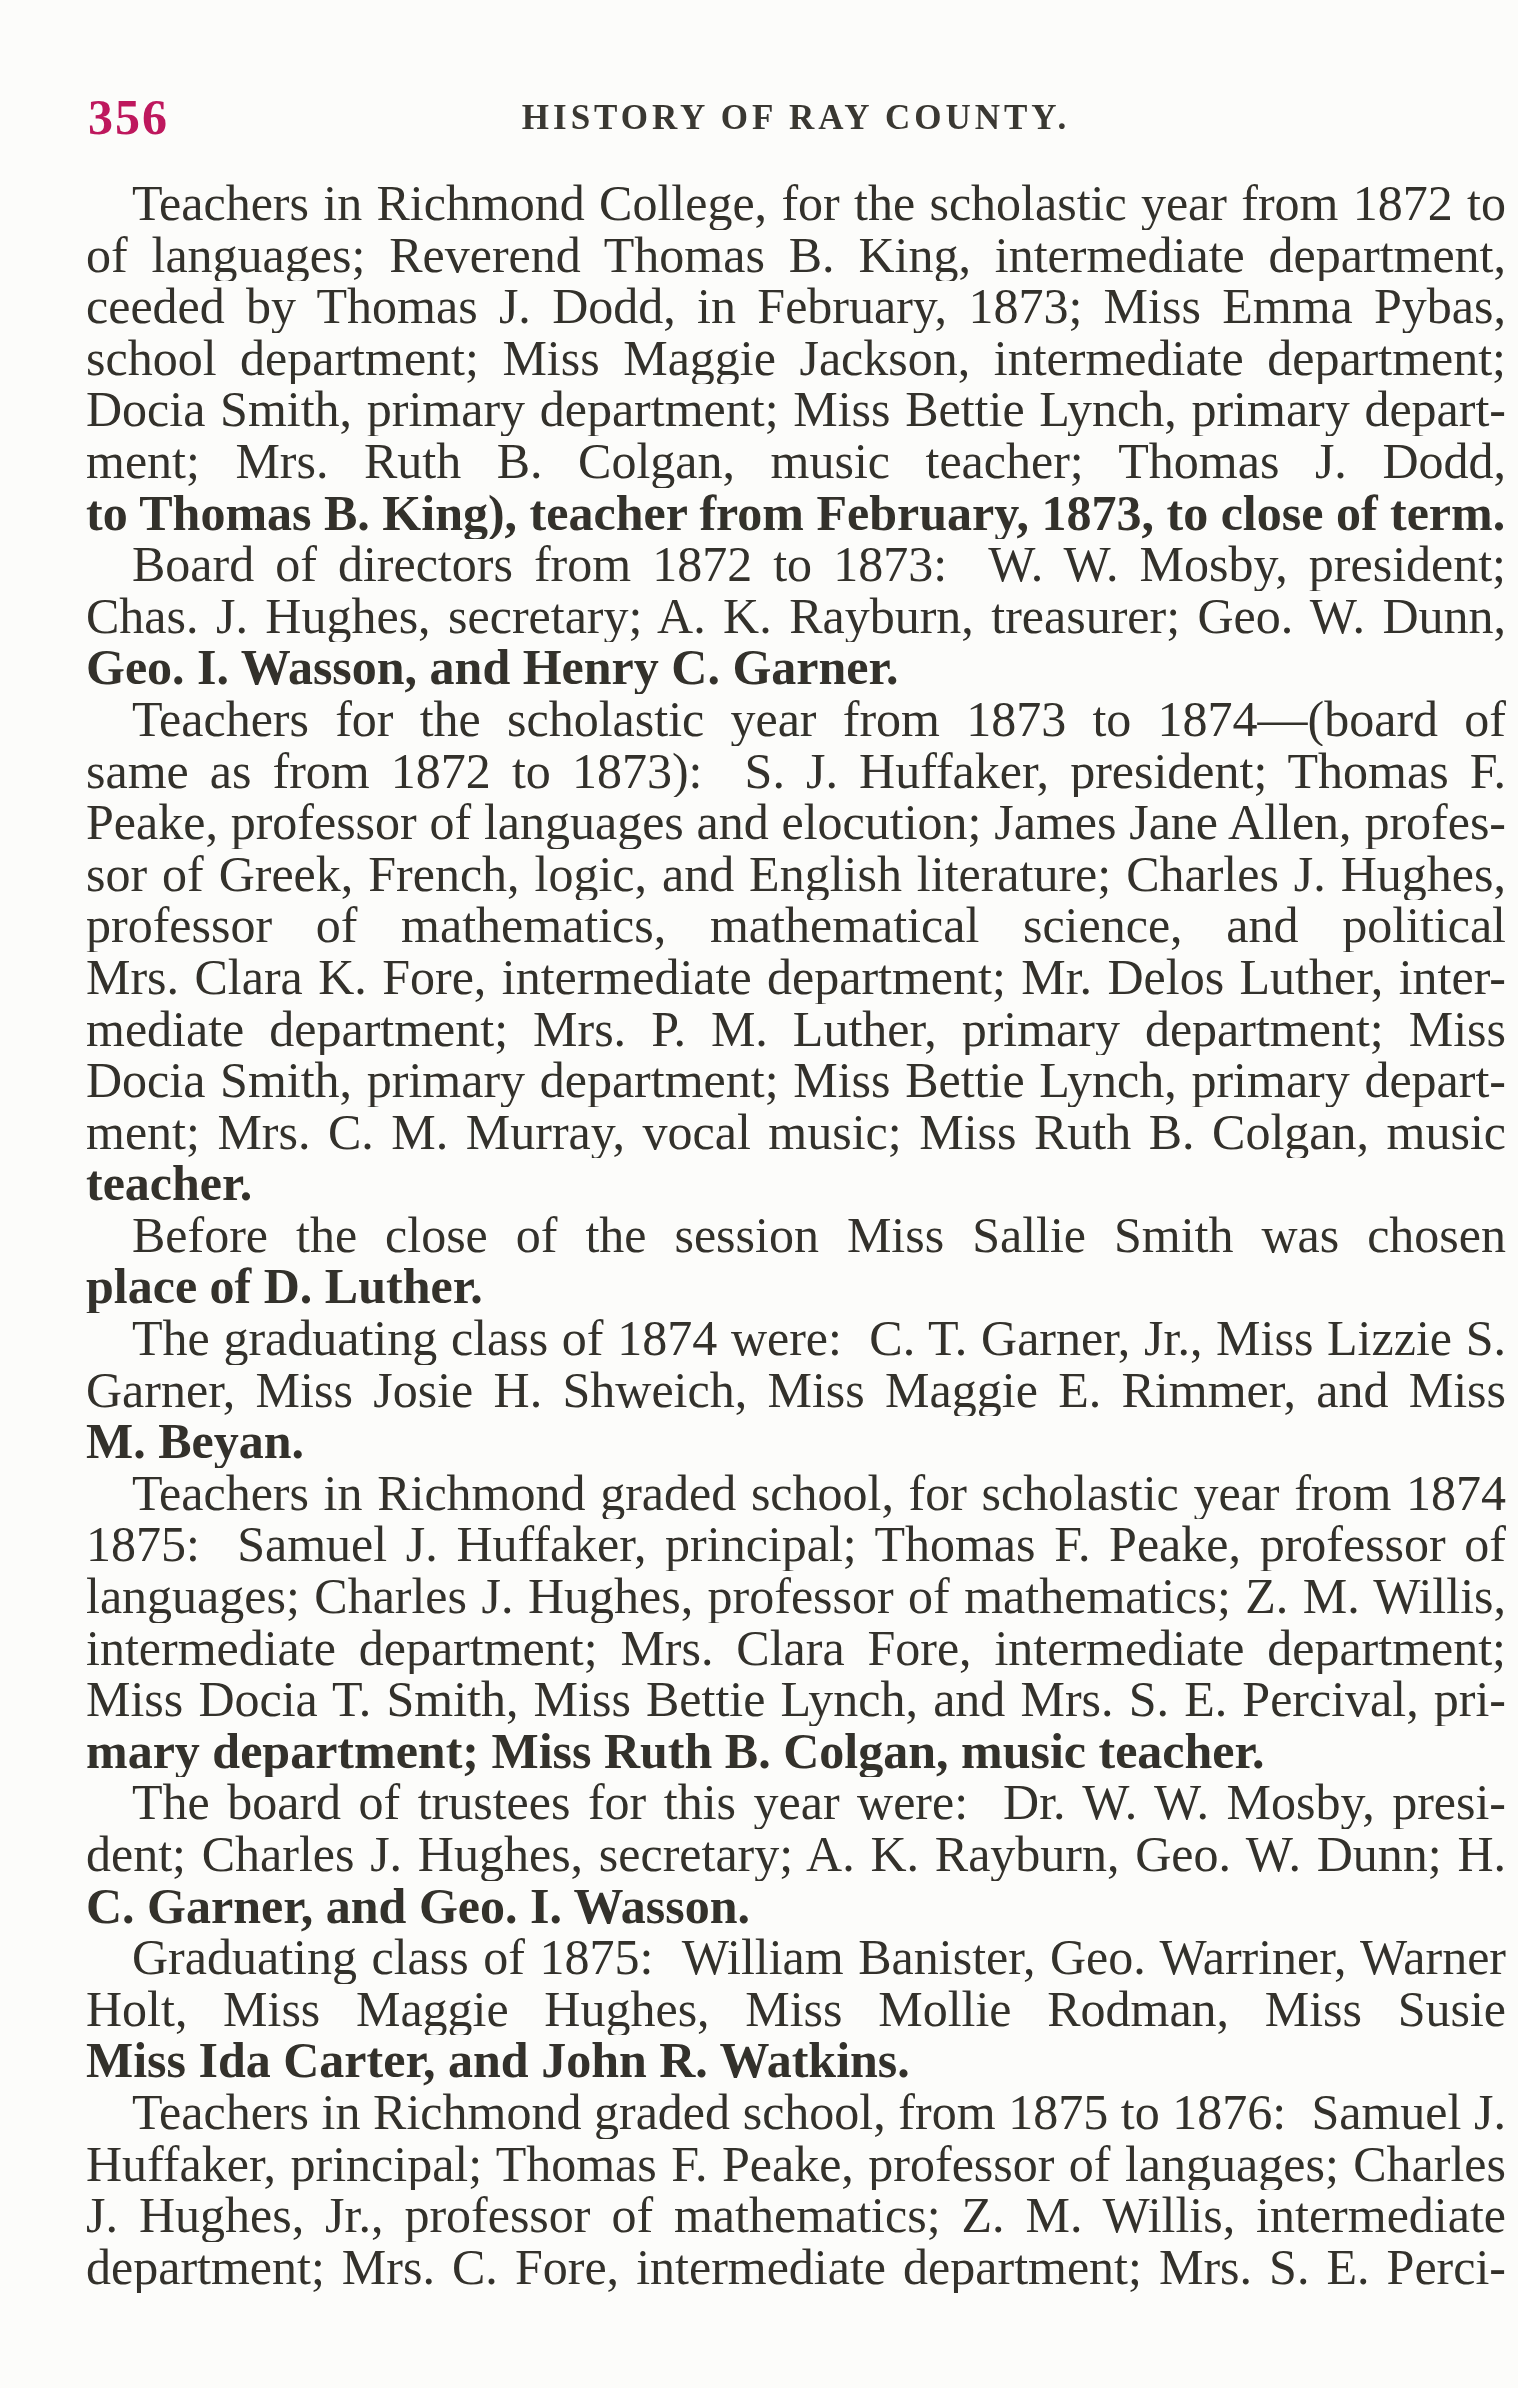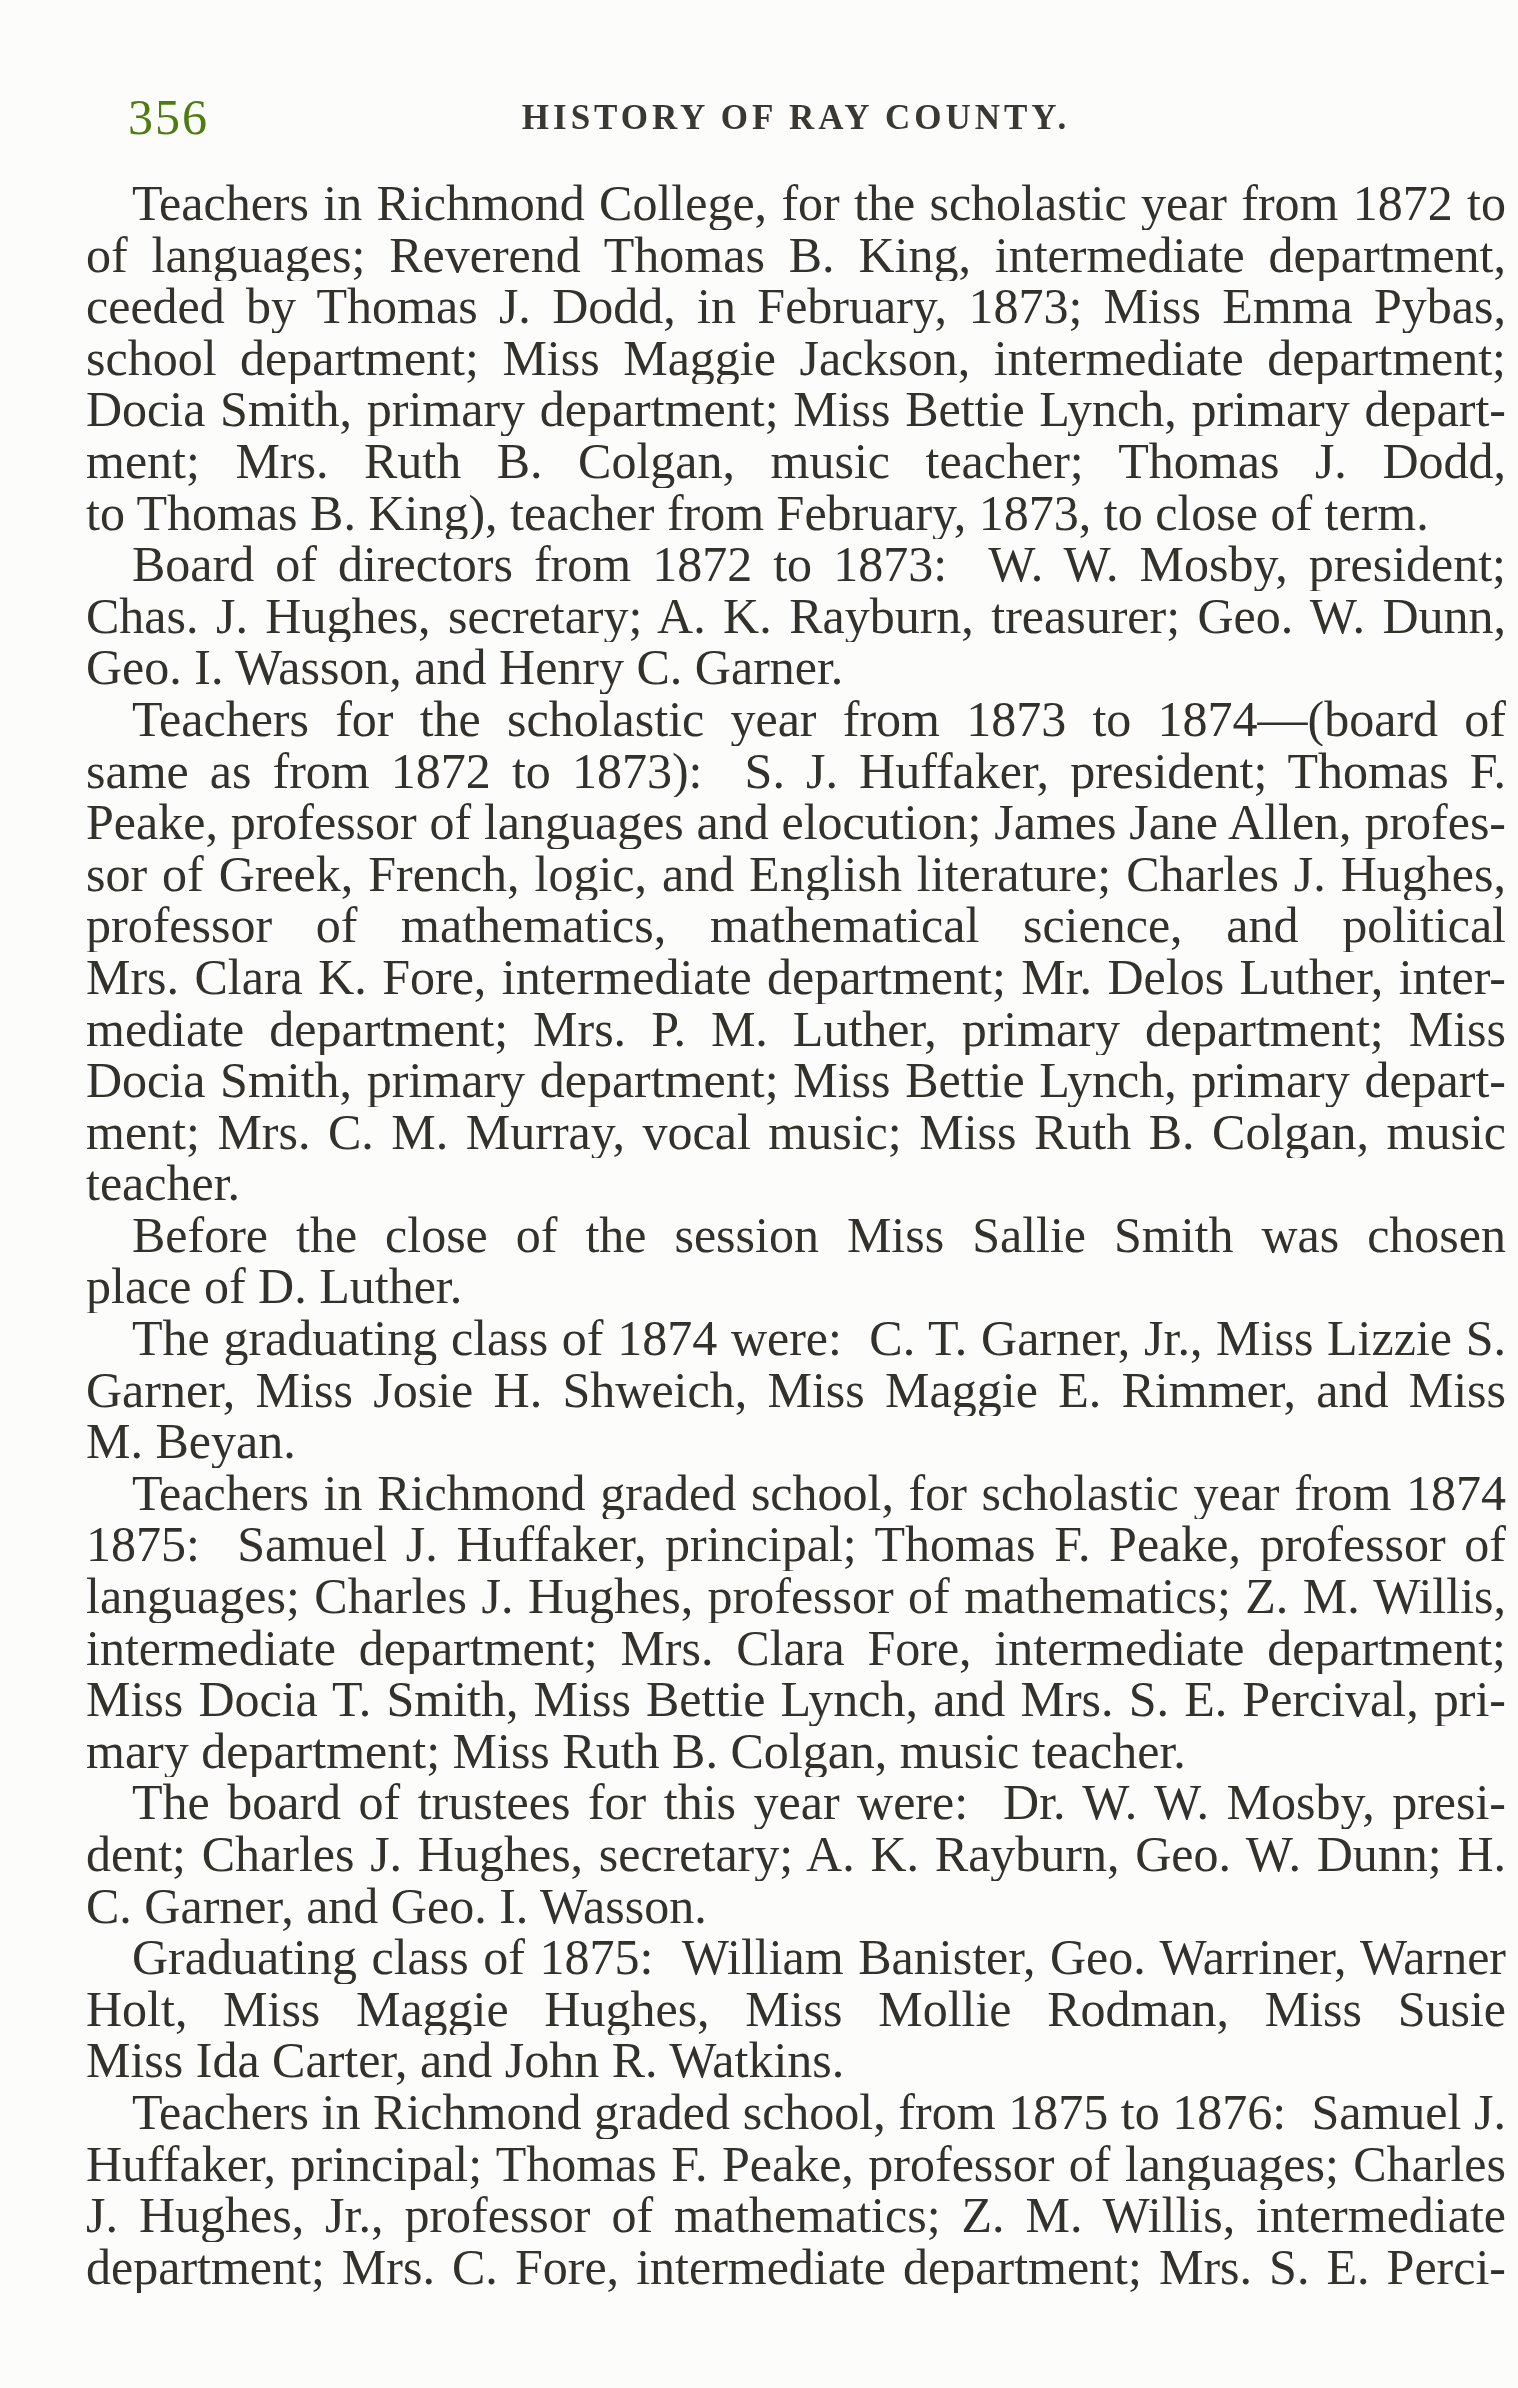--- a/index.html
+++ b/index.html
@@ -20,24 +20,23 @@
     top: 88px;
     left: 86px;
     width: 1420px;
     height: 56px;
   }
   .page-number {
     position: absolute;
     left: 2px;
     top: 0;
     font-size: 50px;
-    font-weight: 400;
+    font-weight: 700;
     letter-spacing: 2px;
-    color: #4d7c0f;
-    margin-left: 40px;
+    color: #be185d;
   }
   .running-title {
     position: absolute;
     left: 0;
     right: 0;
     top: 10px;
     text-align: center;
     font-size: 35px;
     font-weight: 700;
     letter-spacing: 4px;
@@ -61,20 +60,21 @@
     text-align-last: justify;
     white-space: pre-wrap;
     overflow: hidden;
     color: #33312b;
   }
   .line.first {
     padding-left: 46px;
   }
   .line.last {
     text-align-last: left;
+    font-weight: bold;
   }
 </style>
 </head>
 <body>
 
 <div class="page-header">
   <div class="page-number">356</div>
   <div class="running-title">HISTORY OF RAY COUNTY.</div>
 </div>
 

